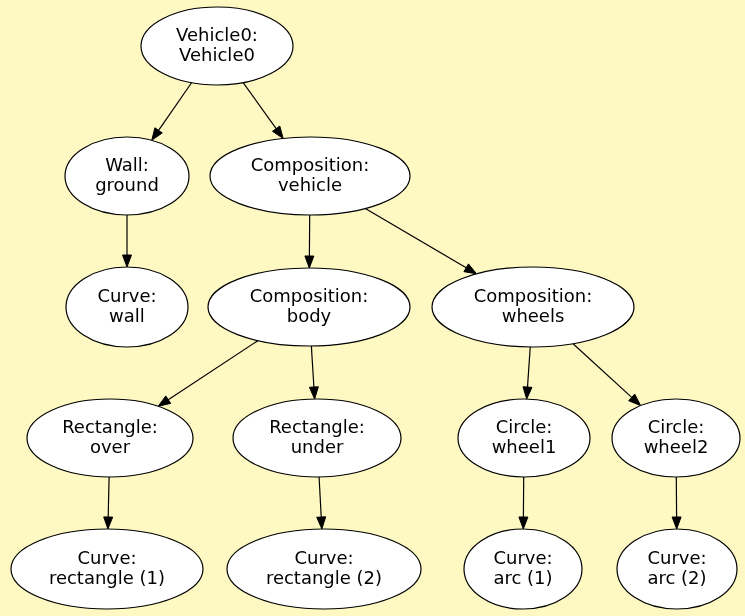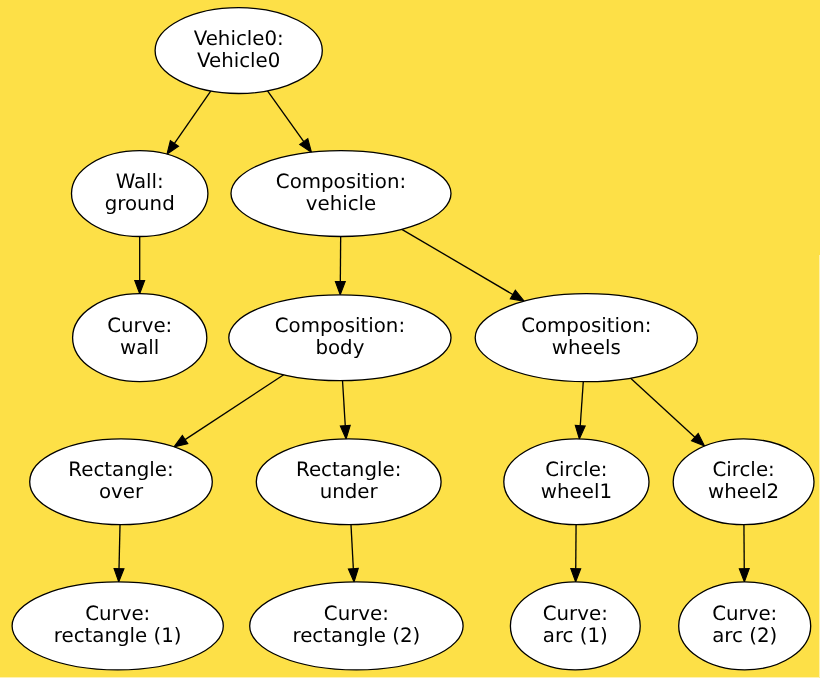--- a/index.html
+++ b/index.html
@@ -3,21 +3,21 @@
 <meta charset="utf-8">
 <style>
   html, body {
     margin: 0;
     padding: 0;
     background: #ffffff;
   }
   .page {
     width: 745px;
     height: 616px;
-    background: #fde047;
+    background: #fef9c3;
     overflow: hidden;
   }
   svg {
     display: block;
   }
   .node-ellipse {
     fill: #ffffff;
     stroke: #000000;
     stroke-width: 1.2;
   }

